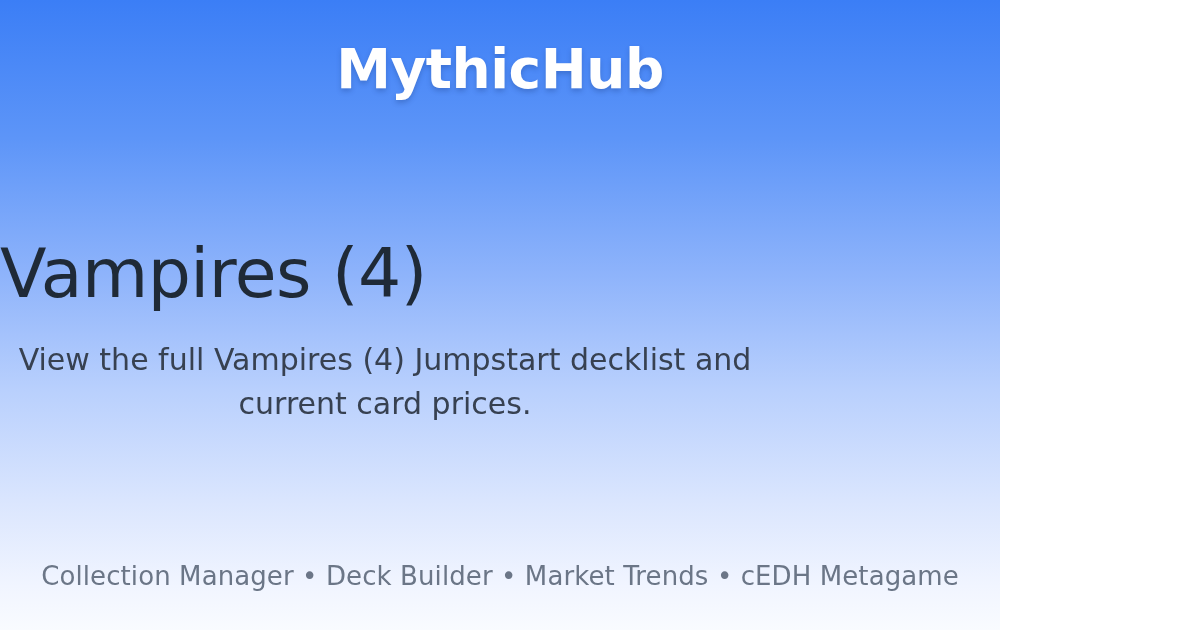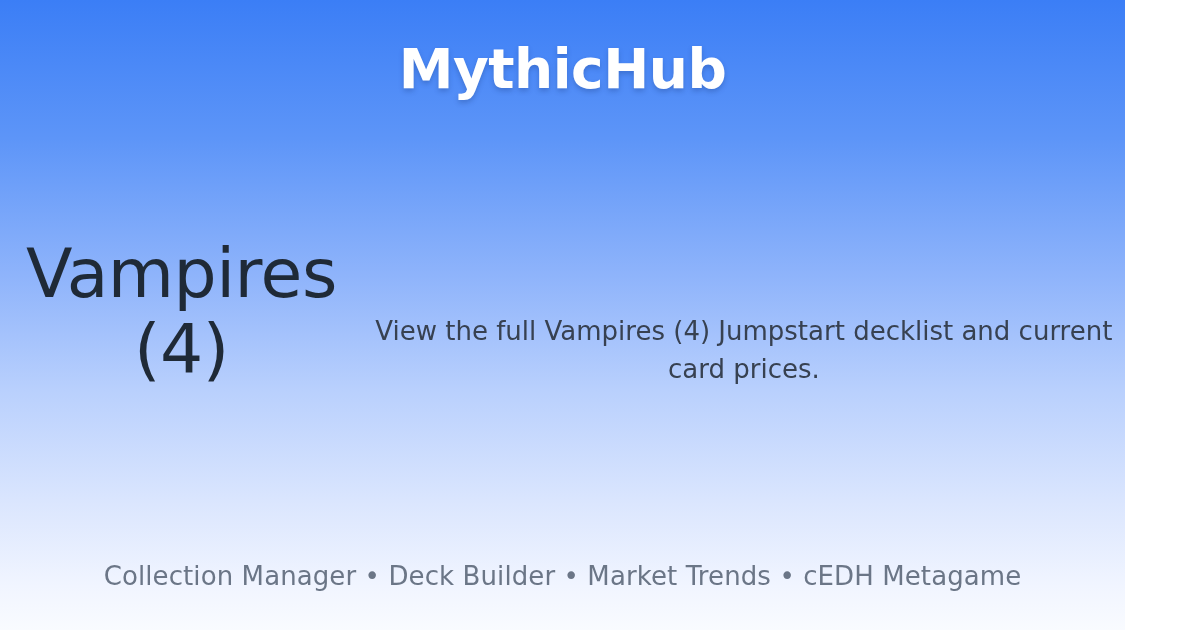--- a/index.html
+++ b/index.html
@@ -9,21 +9,21 @@
   body {
     width: 1200px;
     height: 630px;
     overflow: hidden;
     font-family: "DejaVu Sans", sans-serif;
   }
 
   .og-card {
     position: relative;
     box-sizing: border-box;
-    width: 1125px;
+    width: 1000px;
     height: 630px;
     background: linear-gradient(
       180deg,
       #3b7ef6 0%,
       #5d95f8 22%,
       #8fb4fb 44%,
       #b9d0fd 62%,
       #dbe6fe 80%,
       #f1f5ff 93%,
       #f9fbff 100%
@@ -45,40 +45,40 @@
     line-height: 1.0;
     user-select: none;
   }
 
   .hero-block {
     position: absolute;
     left: 0;
     right: 0;
     top: 236px;
     display: flex;
-    flex-direction: row;
-    align-items: flex-end;
+    flex-direction: column;
+    align-items: flex-start;
   }
 
   .hero-title {
     font-family: "DejaVu Sans", sans-serif;
     font-size: 68px;
     font-weight: 400;
     color: #1f2a37;
     letter-spacing: -0.5px;
     line-height: 1.12;
     text-align: center;
     margin: 0;
     max-width: 1040px;
   }
 
   .hero-subtitle {
     margin: 26px 0 0 0;
     font-family: "DejaVu Sans", sans-serif;
-    font-size: 26px;
+    font-size: 30px;
     font-weight: 400;
     color: #374151;
     line-height: 1.45;
     text-align: center;
     max-width: 770px;
   }
 
   .footer-features {
     position: absolute;
     left: 0;

